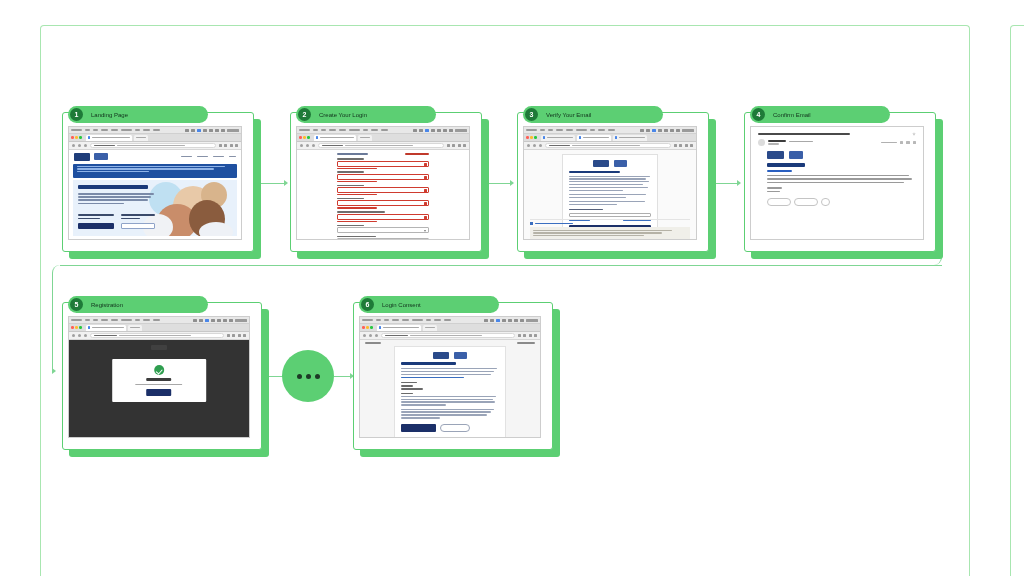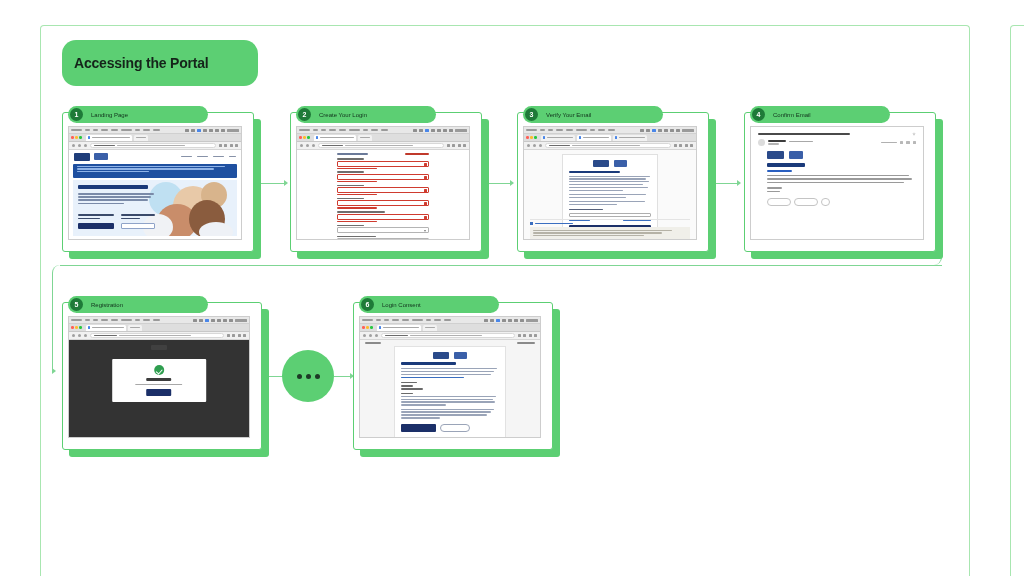--- a/index.html
+++ b/index.html
@@ -305,23 +305,20 @@
   .ellipsis-node i { width:5px;height:5px;border-radius:50%;background:#1d3a26; display:block;}
 </style>
 </head>
 <body>
 
 <div id="board">
 
   <div class="canvas-panel"></div>
   <div class="side-panel"></div>
 
-  <div class="title-pill">
-    <span>Accessing the Portal</span>
-  </div>
 
   <div class="conn conn-h" style="left:260px; top:183px; width:26px;"></div>
   <div class="arrow-head" style="left:284px; top:180px;"></div>
 
   <div class="conn conn-h" style="left:486px; top:183px; width:26px;"></div>
   <div class="arrow-head" style="left:510px; top:180px;"></div>
 
   <div class="conn conn-h" style="left:712px; top:183px; width:27px;"></div>
   <div class="arrow-head" style="left:737px; top:180px;"></div>
 

